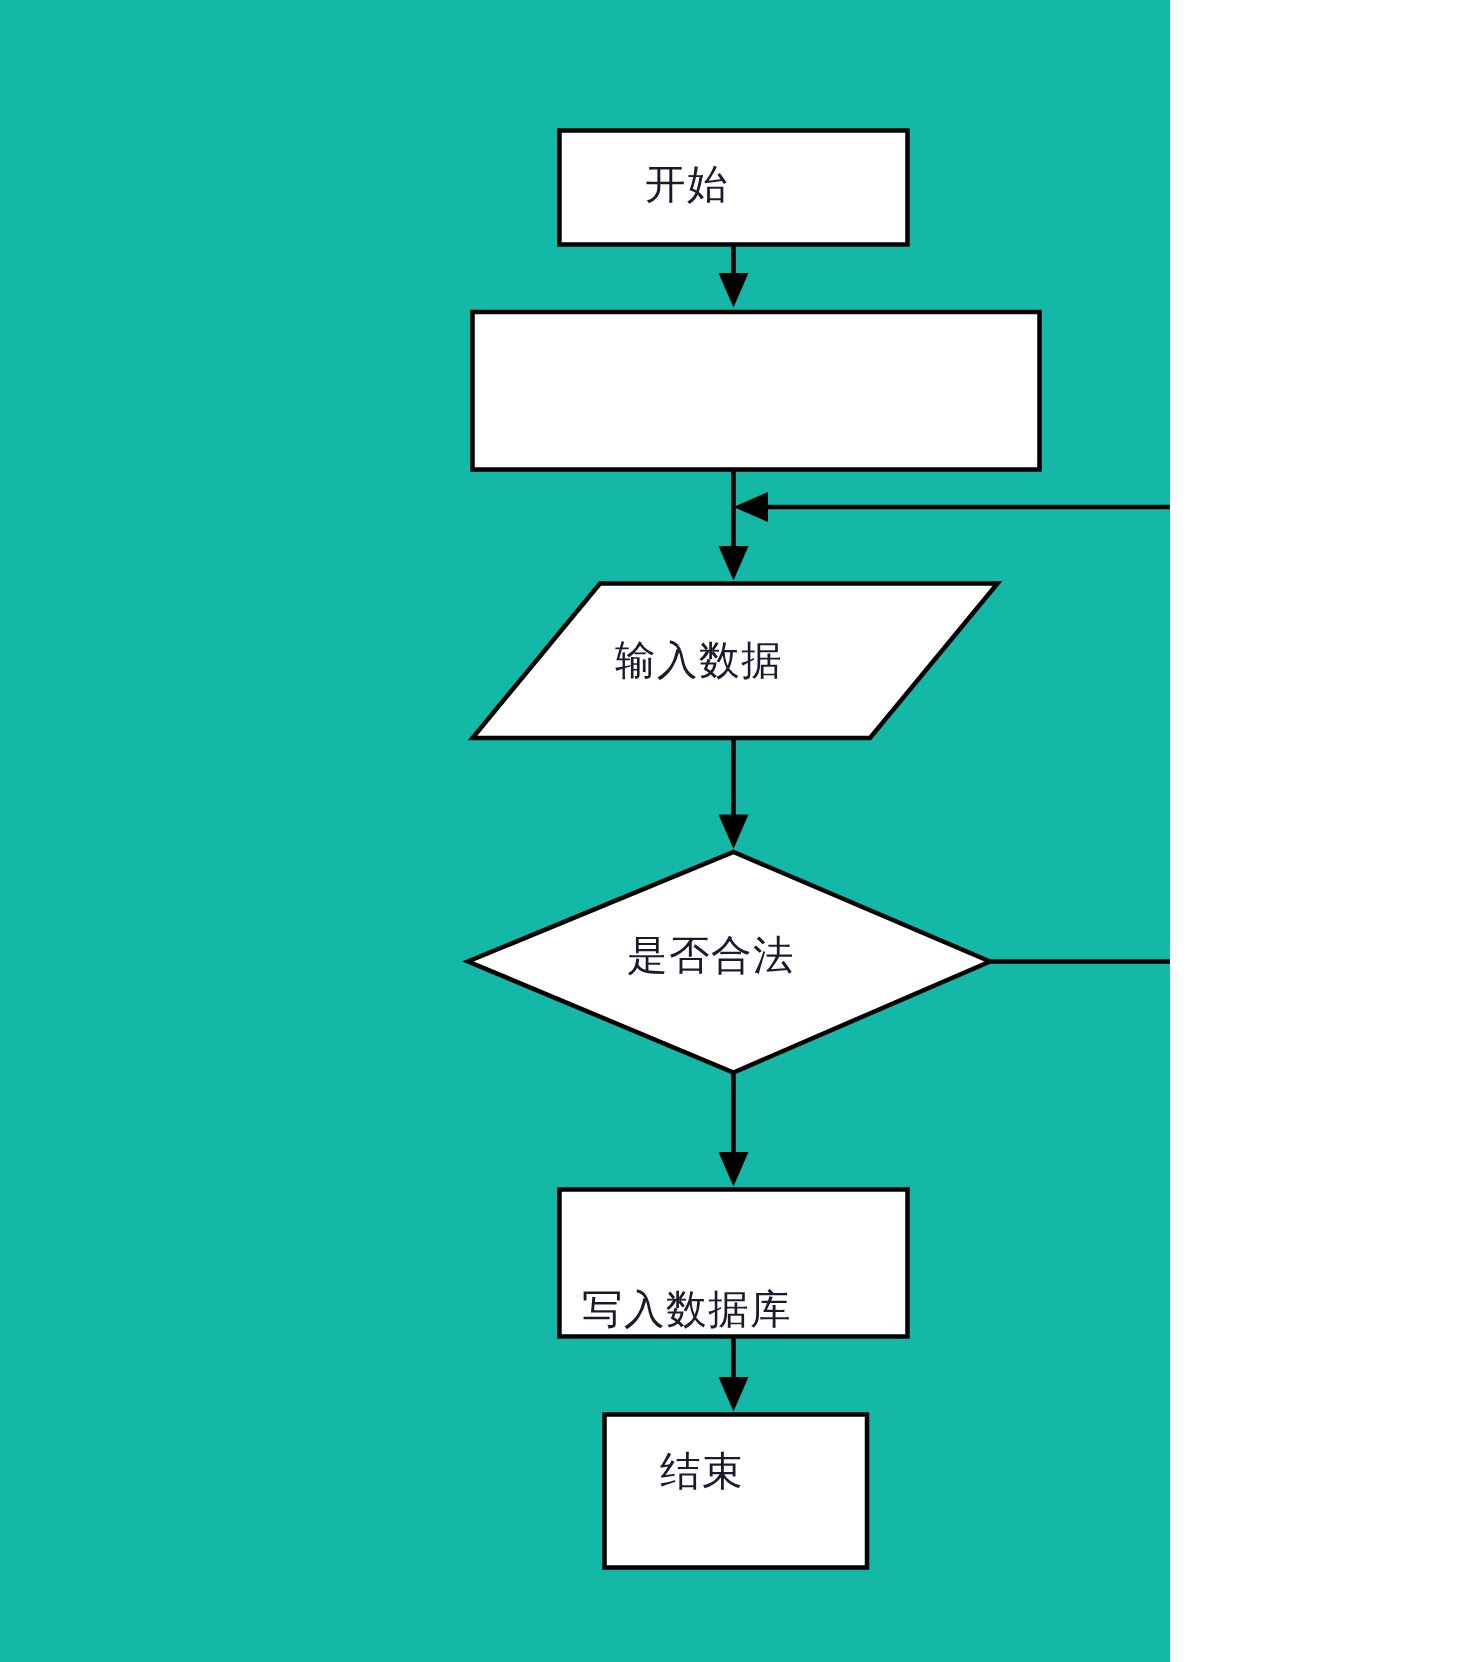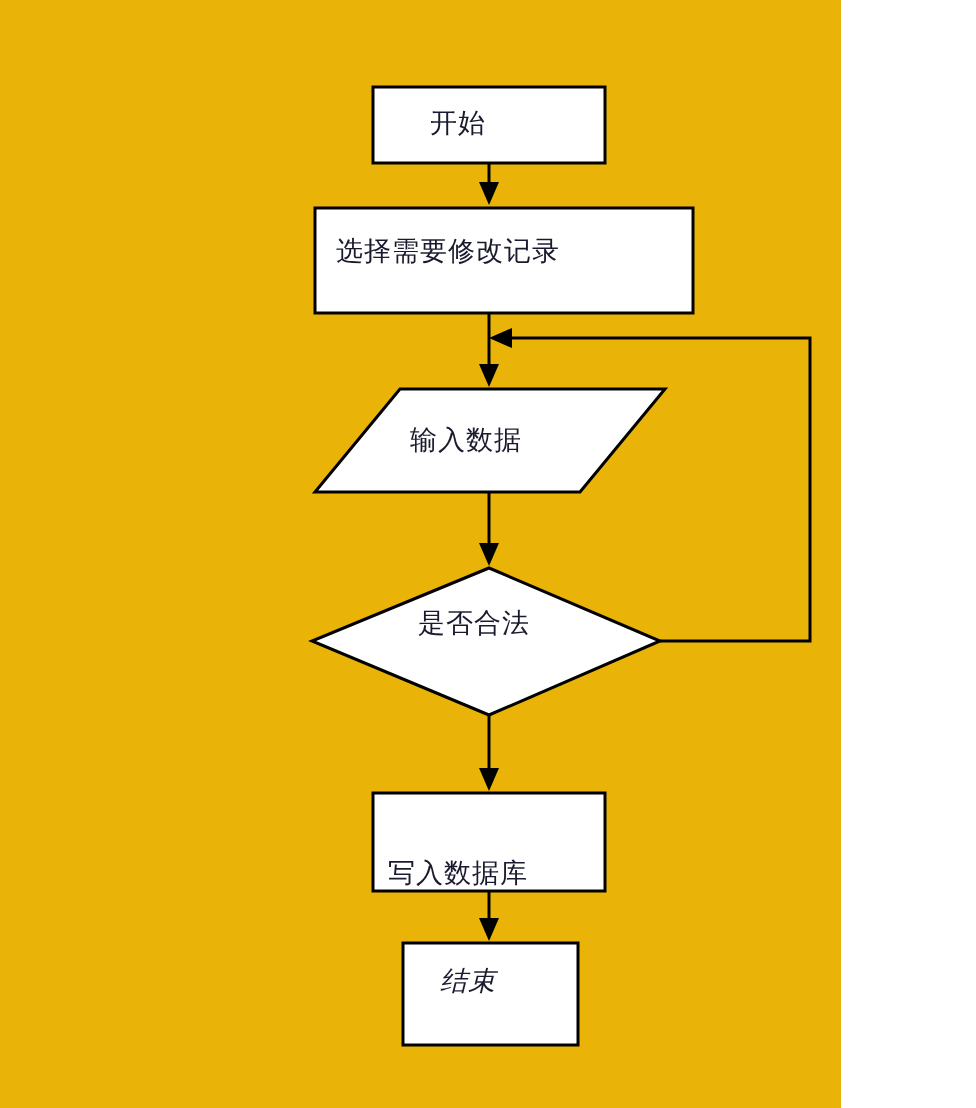--- a/index.html
+++ b/index.html
@@ -5,23 +5,23 @@
   html, body {
     margin: 0;
     padding: 0;
     background: #ffffff;
   }
   body {
     font-family: "Liberation Serif", "DejaVu Serif", serif;
   }
   #canvas {
     position: relative;
-    width: 841px;
+    width: 780px;
     height: 1108px;
-    background: #eab308;
+    background: #14b8a6;
     overflow: hidden;
   }
   #flow-svg {
     position: absolute;
     left: 0;
     top: 0;
     width: 976px;
     height: 1108px;
   }
   .node-shape {
@@ -95,23 +95,22 @@
 
     <polygon class="node-shape" points="489,568 660,641 489,715 312,641"></polygon>
 
     <rect class="node-shape" x="373" y="793" width="232" height="98"></rect>
 
     <rect class="node-shape" x="403" y="943" width="175" height="102"></rect>
   </svg>
 
   <div class="node-label" style="left:430px; top:110px;">开始</div>
 
-  <div class="node-label" style="left:336px; top:238px;">选择需要修改记录</div>
 
   <div class="node-label" style="left:410px; top:427px;text-align:right;">输入数据</div>
 
-  <div class="node-label" style="left:418px; top:610px;">是否合法</div>
+  <div class="node-label" style="left:418px; top:624px;">是否合法</div>
 
   <div class="node-label" style="left:388px; top:860px;">写入数据库</div>
 
-  <div class="node-label" style="left:440px; top:968px;font-style:italic;">结束</div>
+  <div class="node-label" style="left:440px; top:968px;">结束</div>
 
 </div>
 
 </body></html>

